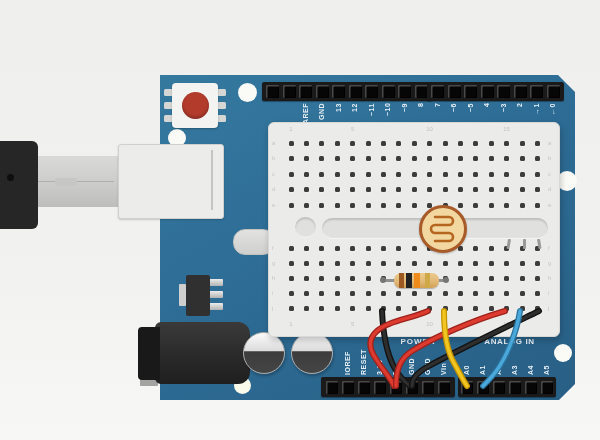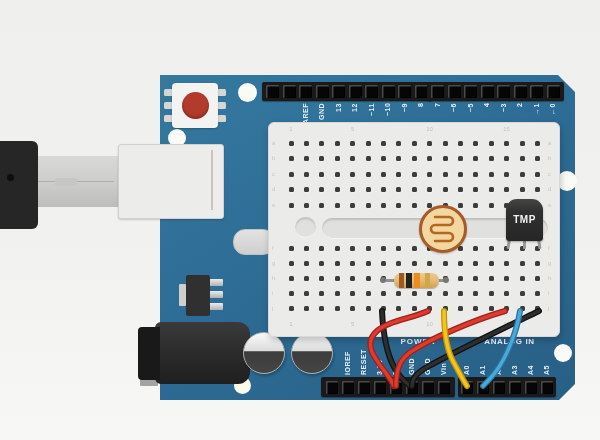--- a/index.html
+++ b/index.html
@@ -136,23 +136,20 @@
   <div class="abs ldr-leg" style="left:445px;top:241px;"></div>
   <div class="abs ldr" id="ldr" style="background: rgb(242, 215, 160); border-color: rgb(168, 91, 40);">
     <svg width="42" height="42" viewBox="-21 -21 42 42">
       <path id="ldr-trace" d="M -8,-12 H 6 A 4,4 0 0 1 6,-4 H -8 A 4,4 0 0 0 -8,4 H 6 A 4,4 0 0 1 6,12 H -8" fill="none" stroke-width="2.6" stroke-linecap="round" stroke="#b5661f"></path>
     </svg>
   </div>
 
   <div class="abs tmp-leg" style="left:508px;top:239px;transform:rotate(9deg);transform-origin:top center;"></div>
   <div class="abs tmp-leg" style="left:523px;top:239px;"></div>
   <div class="abs tmp-leg" style="left:537px;top:239px;transform:rotate(-9deg);transform-origin:top center;"></div>
-  <div class="abs tmp">
-    <div class="tmp-label">TMP</div>
-  </div>
 
   <div class="abs res-lead"></div>
   <div class="abs res-nub" style="left:380px;top:277px;"></div>
   <div class="abs res-nub" style="left:443px;top:277px;"></div>
   <div class="abs res-body" id="res-body" style="background: linear-gradient(rgb(236, 203, 141) 0%, rgb(226, 185, 119) 55%, rgb(208, 160, 85) 100%);">
       <div class="res-band" style="left: 5px; width: 5px; background: rgb(156, 90, 34);"></div>
       <div class="res-band" style="left: 12px; width: 5.5px; background: rgb(34, 34, 34);"></div>
       <div class="res-band" style="left: 19.5px; width: 6px; background: rgb(239, 139, 26);"></div>
       <div class="res-band" style="left: 31px; width: 4.5px; background: rgb(207, 168, 71);"></div>
     </div>

